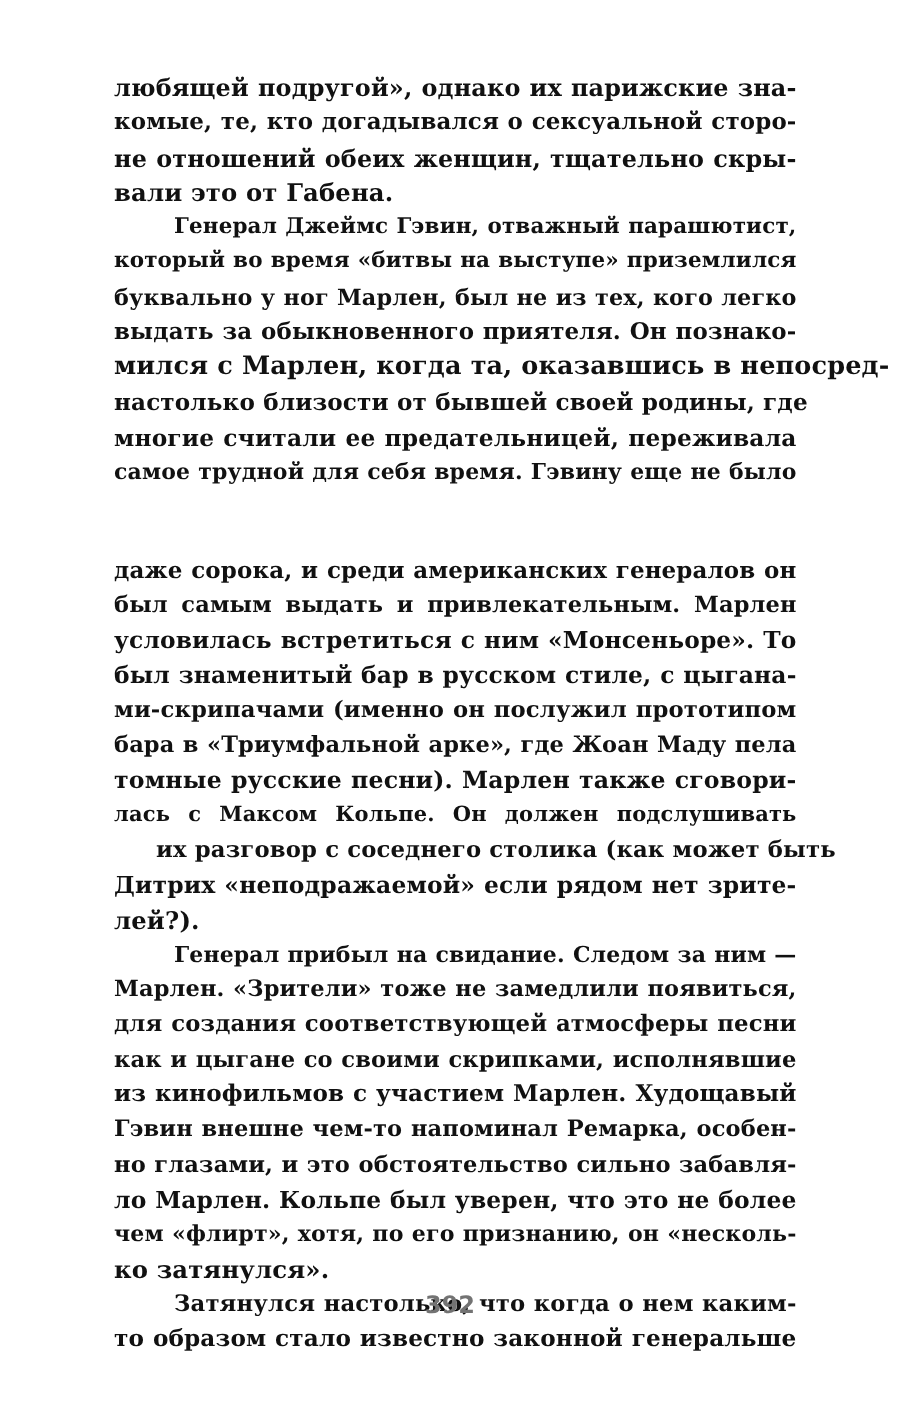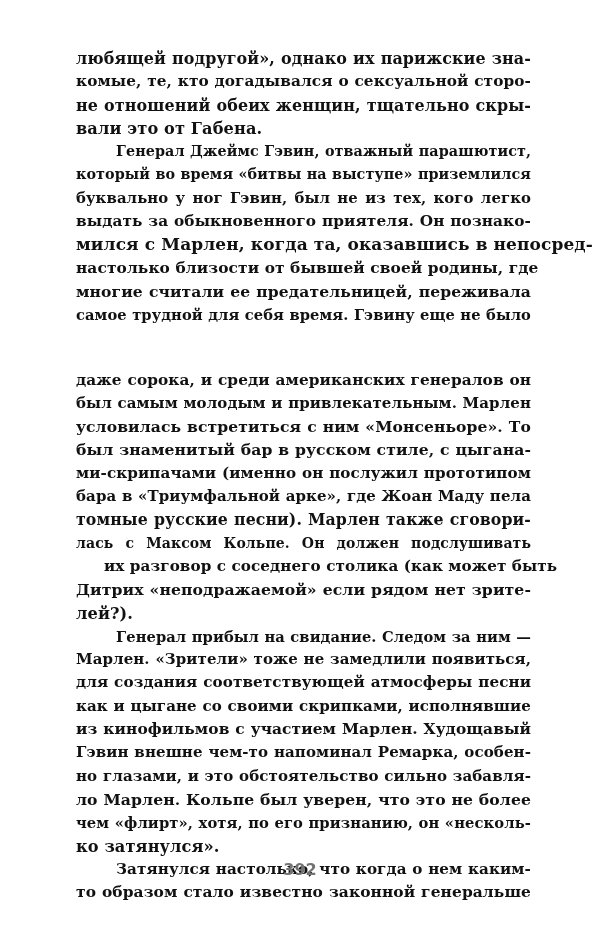--- a/index.html
+++ b/index.html
@@ -53,28 +53,28 @@
 </head>
 <body>
 
 <div class="page" id="page-body">
     <span class="line" style="font-size: 15.9449px;">любящей подругой», однако их парижские зна-</span>
     <span class="line" style="font-size: 15.2919px;">комые, те, кто догадывался о сексуальной сторо-</span>
     <span class="line" style="font-size: 15.9498px;">не отношений обеих женщин, тщательно скры-</span>
     <span class="line last">вали это от Габена.</span>
     <span class="line indent" style="font-size: 14.3237px;">Генерал Джеймс Гэвин, отважный парашютист,</span>
     <span class="line" style="font-size: 14.3363px;">который во время «битвы на выступе» приземлился</span>
-    <span class="line" style="font-size: 14.8775px;">буквально у ног Гэвин, был не из тех, кого легко</span>
+    <span class="line" style="font-size: 14.8775px;">буквально у ног Марлен, был не из тех, кого легко</span>
     <span class="line" style="font-size: 15.3074px;">выдать за обыкновенного приятеля. Он познако-</span>
     <span class="line" style="font-size: 17px;">мился с Марлен, когда та, оказавшись в непосред-</span>
     <span class="line" style="font-size: 15.4038px;">настолько близости от бывшей своей родины, где</span>
     <span class="line" style="font-size: 15.5678px;">многие считали ее предательницей, переживала</span>
     <span class="line" style="font-size: 14.6646px;">самое трудной для себя время. Гэвину еще не было</span>
     <span class="line" style="font-size: 15.3154px; margin-top: 42px;">даже сорока, и среди американских генералов он</span>
-    <span class="line" style="font-size: 14.9715px;">был самым молодым и привлекательным. Марлен</span>
+    <span class="line" style="font-size: 14.9715px;">был самым выдать и привлекательным. Марлен</span>
     <span class="line" style="font-size: 15.5652px;">условилась встретиться с ним «Монсеньоре». То</span>
     <span class="line" style="font-size: 15.602px;">был знаменитый бар в русском стиле, с цыгана-</span>
     <span class="line" style="font-size: 15.1503px;">ми-скрипачами (именно он послужил прототипом</span>
     <span class="line" style="font-size: 14.9987px;">бара в «Триумфальной арке», где Жоан Маду пела</span>
     <span class="line" style="font-size: 15.766px;">томные русские песни). Марлен также сговори-</span>
     <span class="line" style="font-size: 14px;">лась с Максом Кольпе. Он должен подслушивать</span>
     <span class="line" style="font-size: 15.1615px; margin-left: 28px;">их разговор с соседнего столика (как может быть</span>
     <span class="line" style="font-size: 15.6384px;">Дитрих «неподражаемой» если рядом нет зрите-</span>
     <span class="line last">лей?).</span>
     <span class="line indent" style="font-size: 14.6732px;">Генерал прибыл на свидание. Следом за ним —</span>

